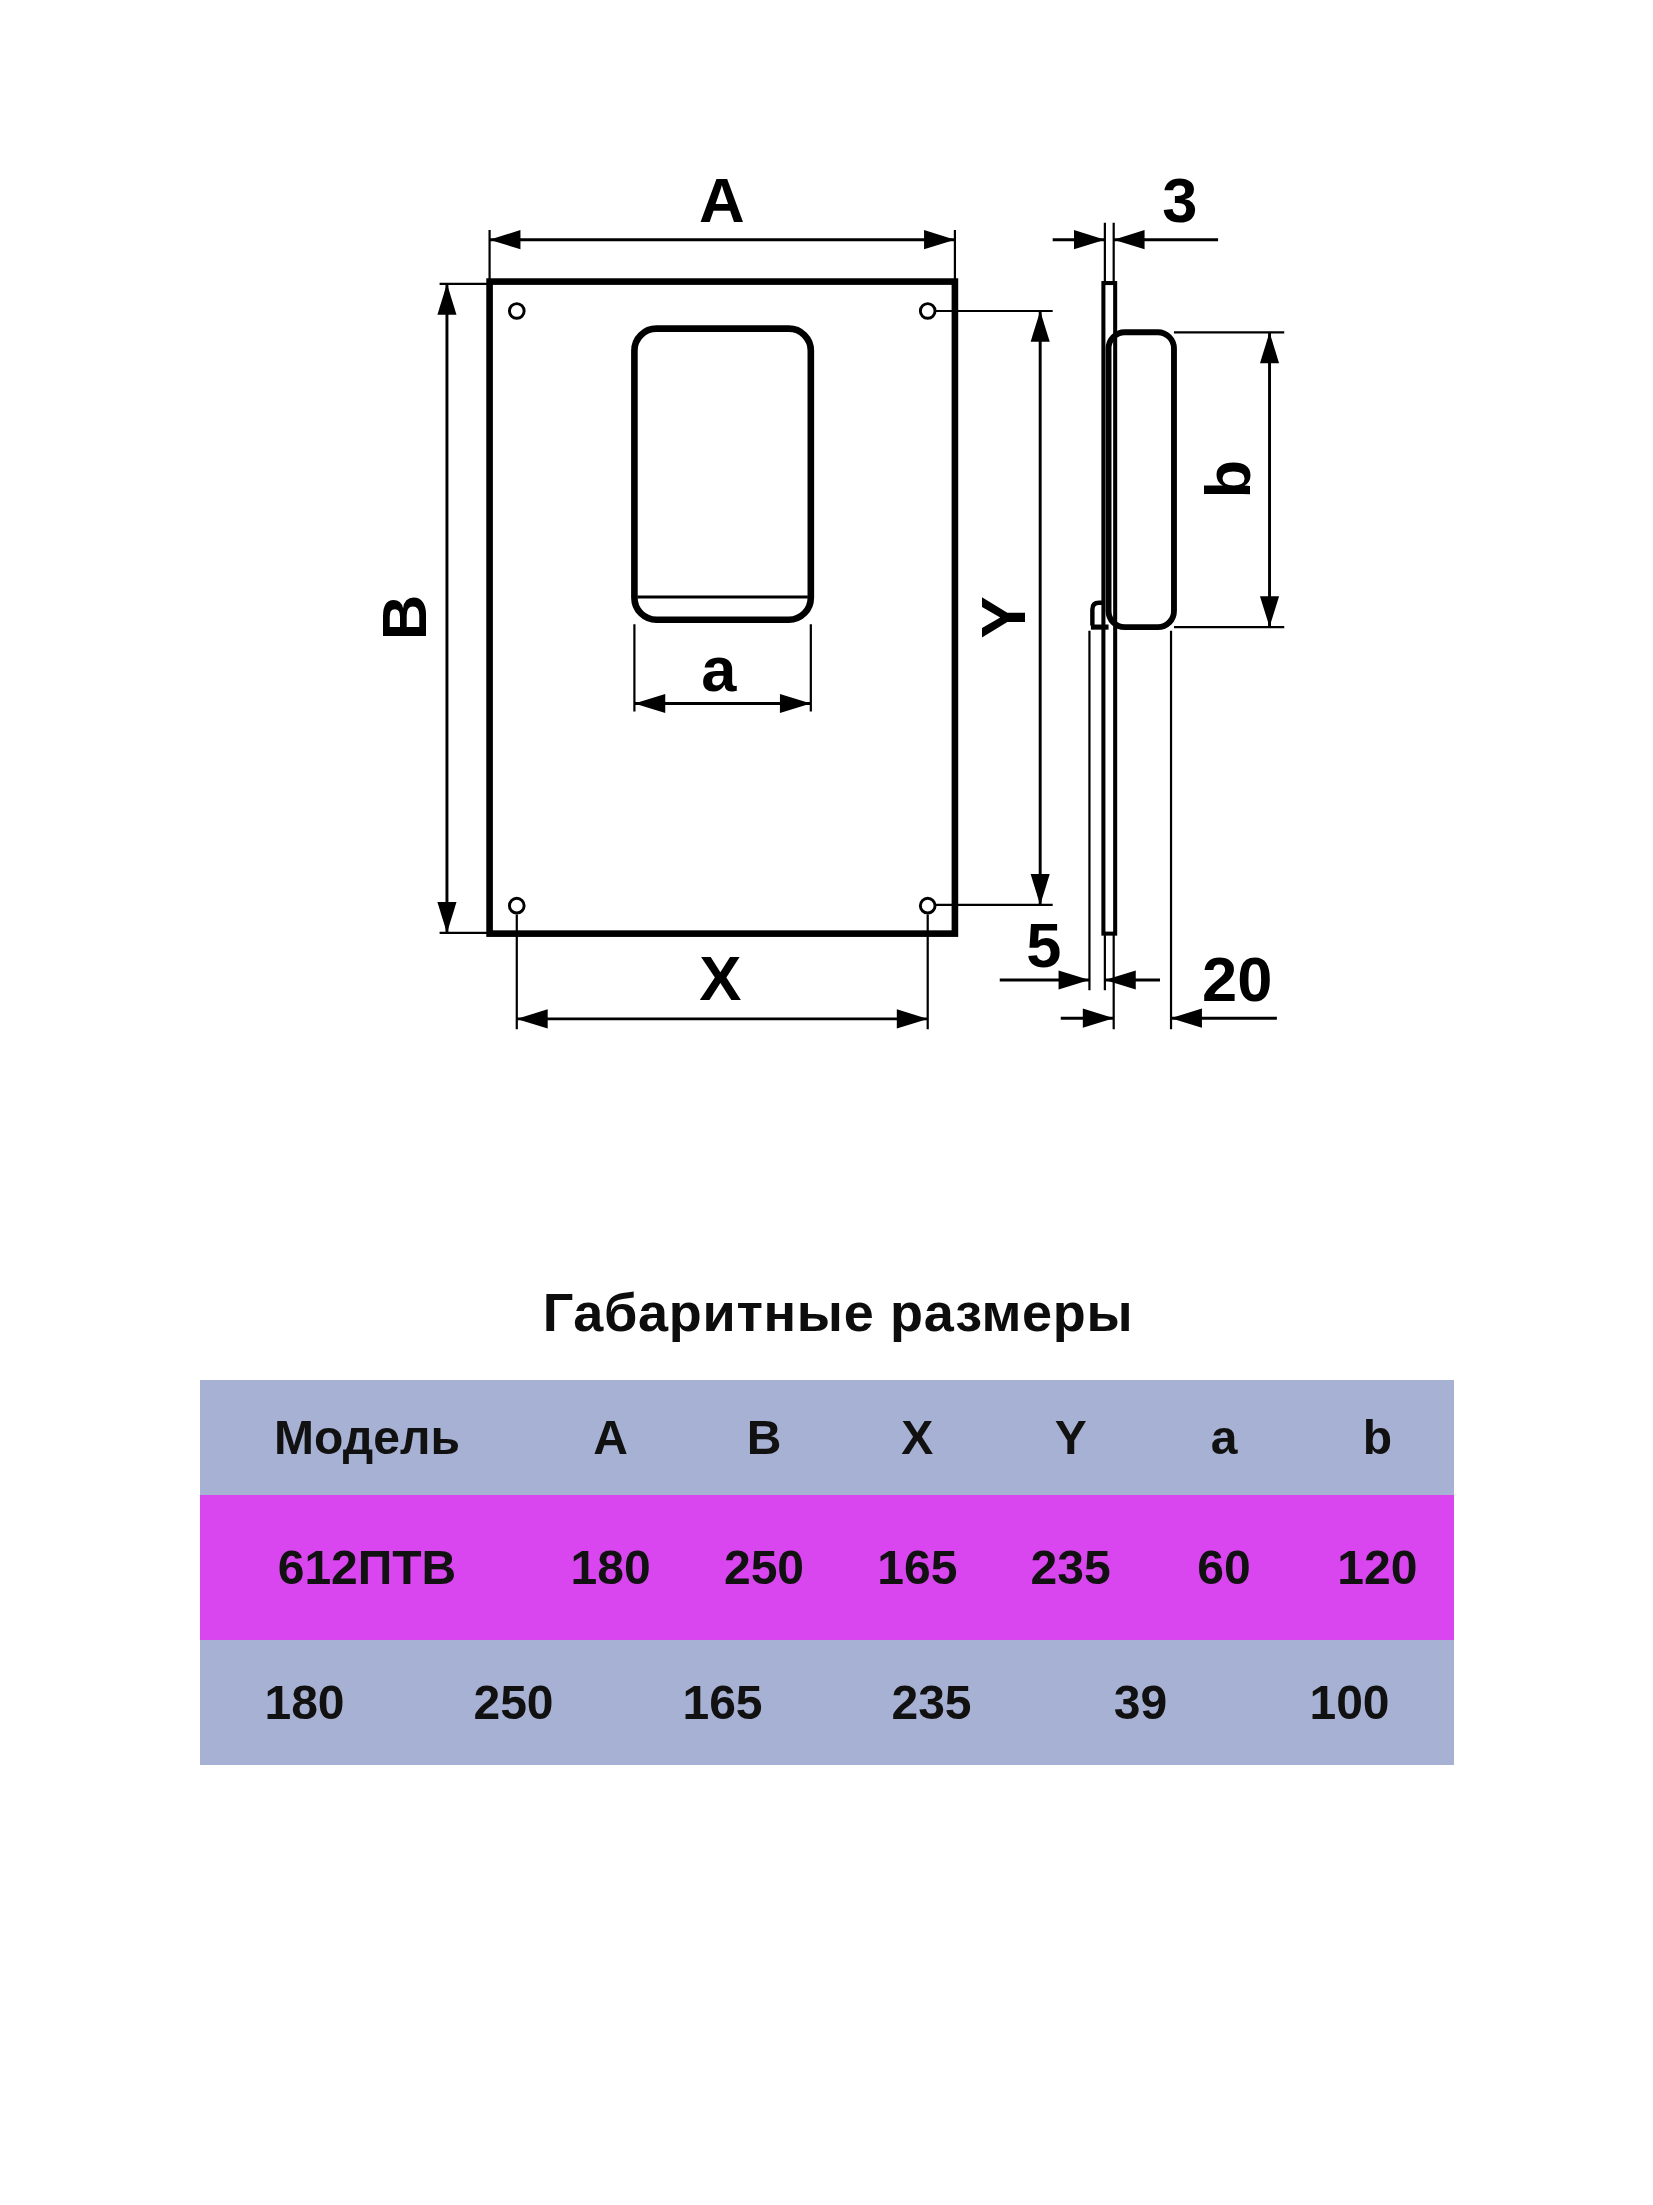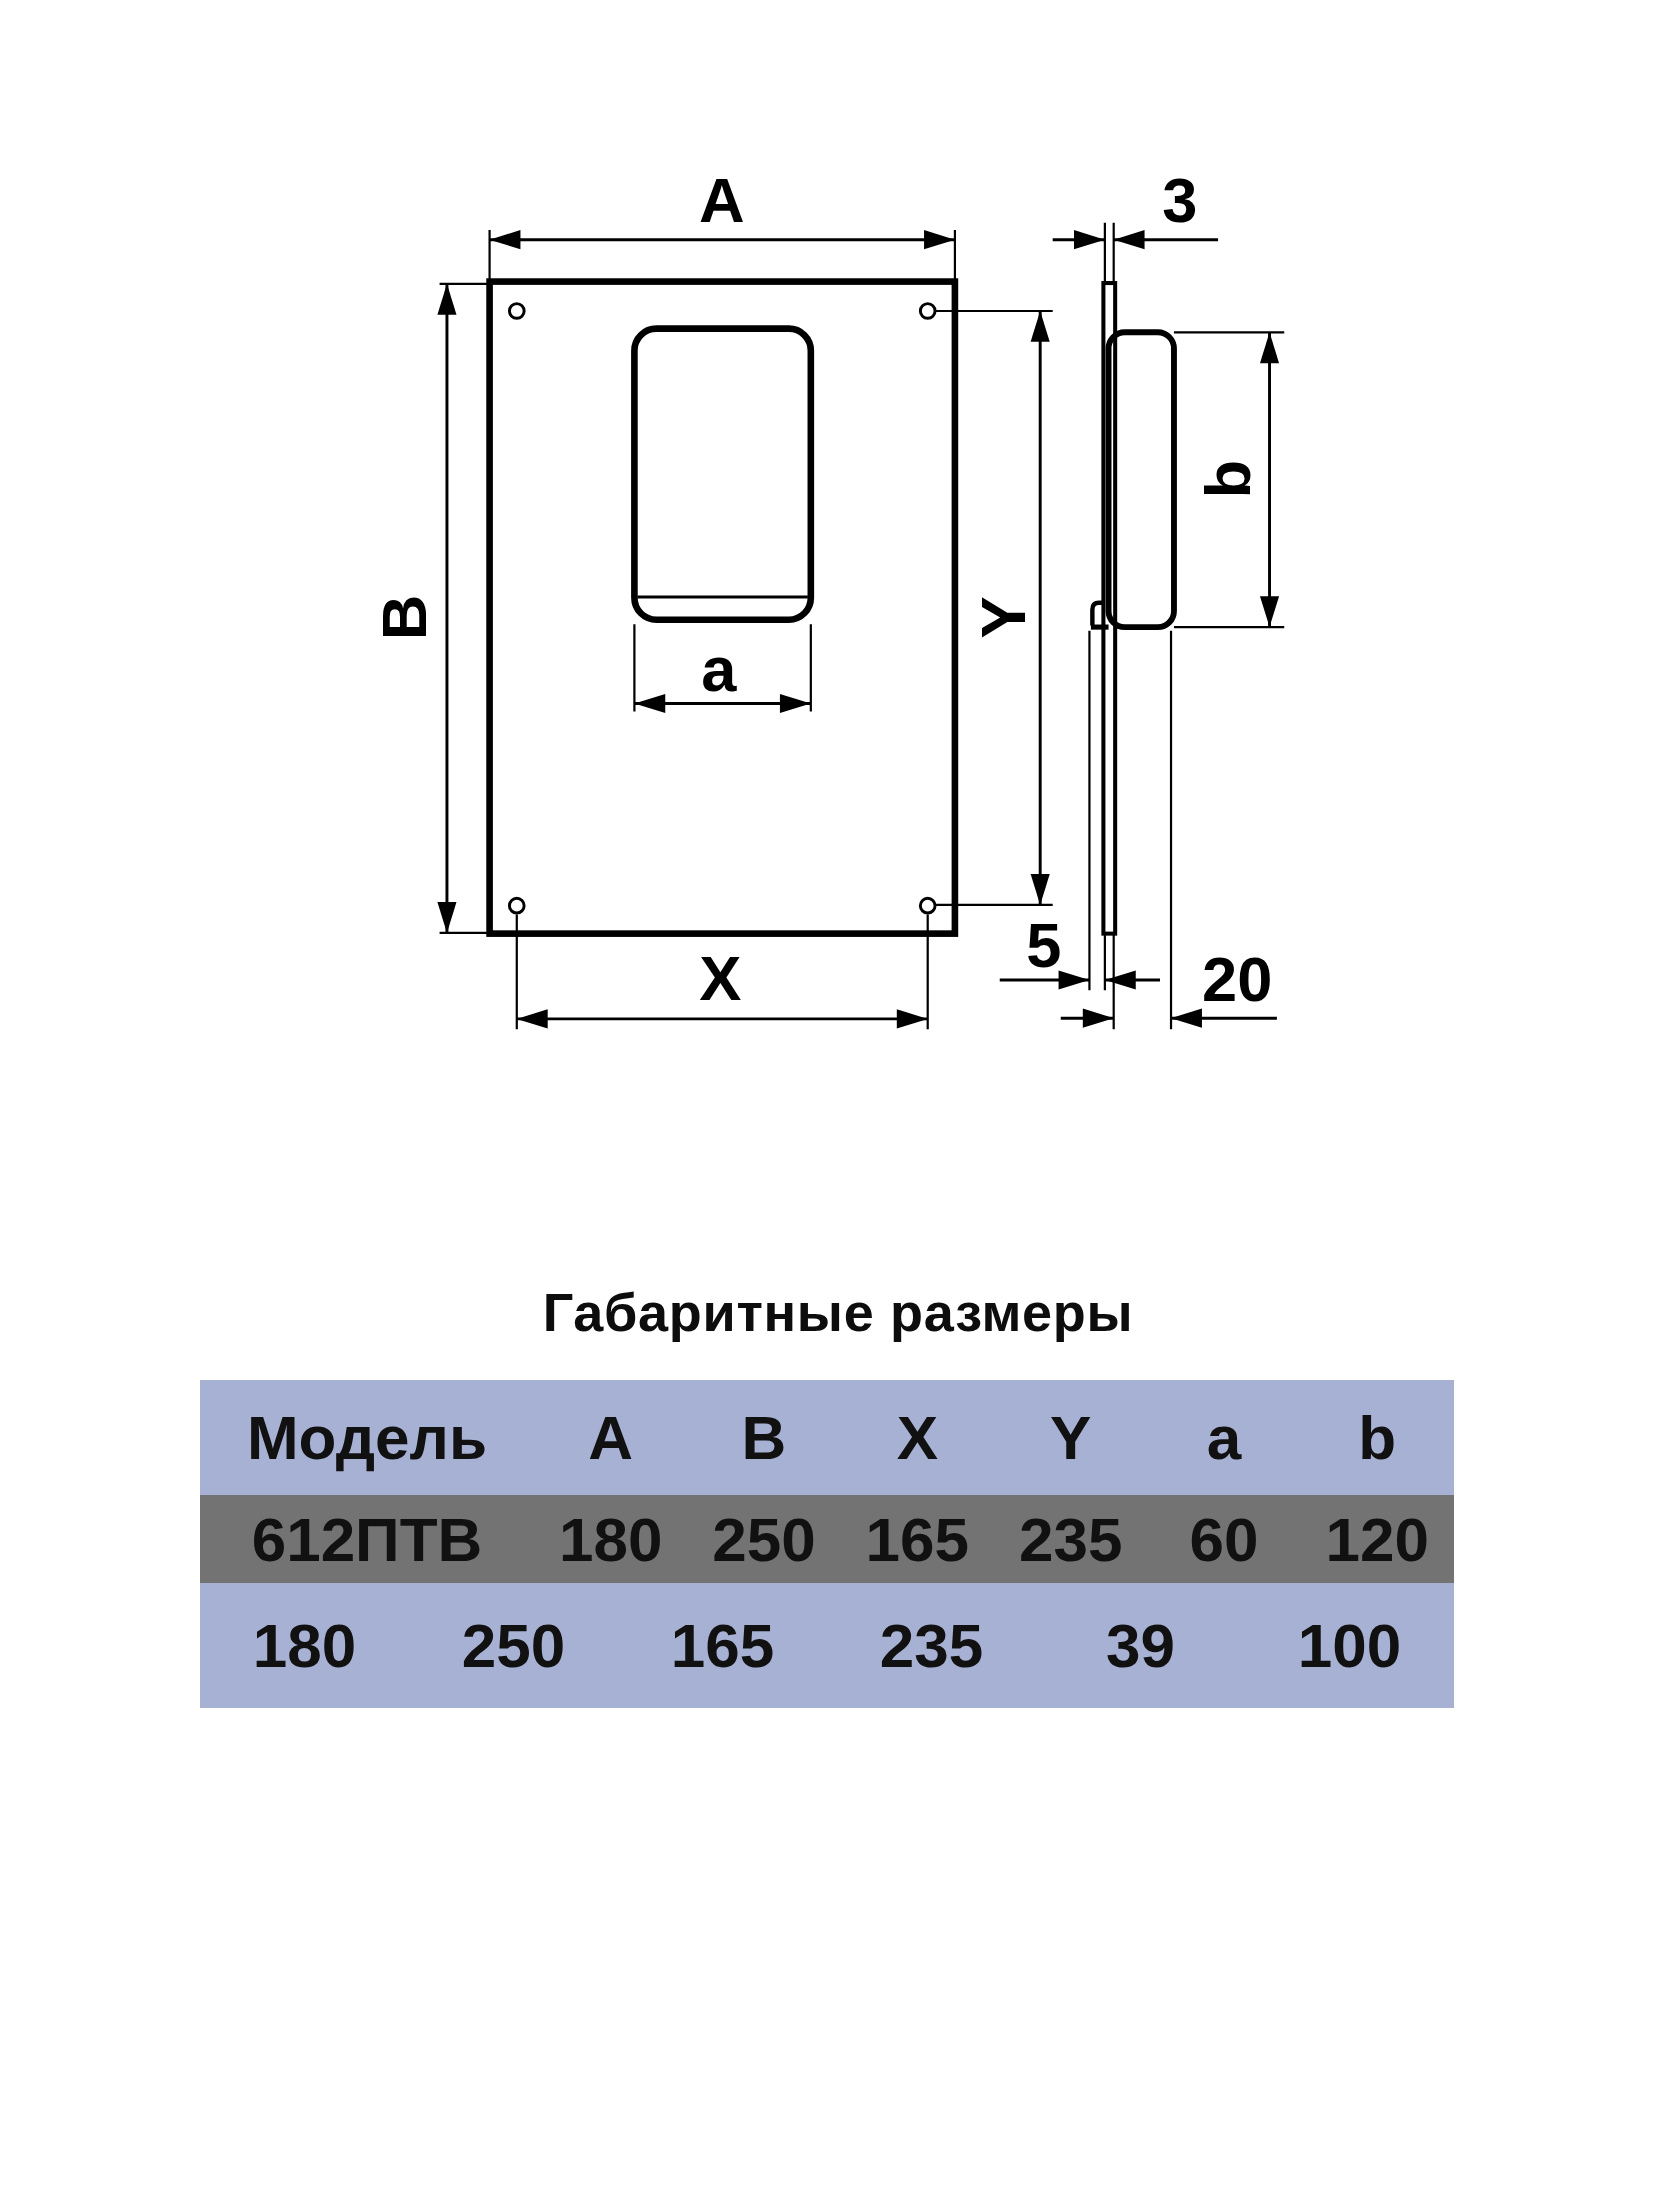--- a/index.html
+++ b/index.html
@@ -8,23 +8,23 @@
   #drawing{position:absolute;left:0;top:0;}
   .ln{stroke:#000;fill:none;}
   .arrow{fill:#000;stroke:none;}
   .dim-label{font-family:"Liberation Sans", sans-serif;font-weight:bold;font-size:86px;fill:#000;text-anchor:middle;}
   #diagram-title{position:absolute;left:0;top:1281px;width:1654px;text-align:center;
                  font-size:54px;font-weight:600;color:#0d0d0d;letter-spacing:0.7px;padding-left:11px;}
   #dim-table{position:absolute;left:200px;top:1380px;width:1254px;color:#111;}
   .t-row{display:flex;align-items:center;}
   .t-row.banded{background:#a7b1d3;}
   .t-row.header{height:115px;}
-  .t-row.r1{height:88px;background:#737373;justify-content:space-between;}
+  .t-row.r1{height:145px;background:#d946ef;justify-content:space-between;}
   .t-row.r2{height:125px;}
-  .t-cell{flex:1;text-align:center;font-size:62px;font-weight:600;}
+  .t-cell{flex:1;text-align:center;font-size:48px;font-weight:600;}
   .t-cell.model{flex:0 0 334px;}
 </style>
 </head>
 <body>
 
 <div id="canvas">
 
   <svg id="drawing" width="1654" height="1213" viewBox="0 0 2250 1650">
 
     <g>

